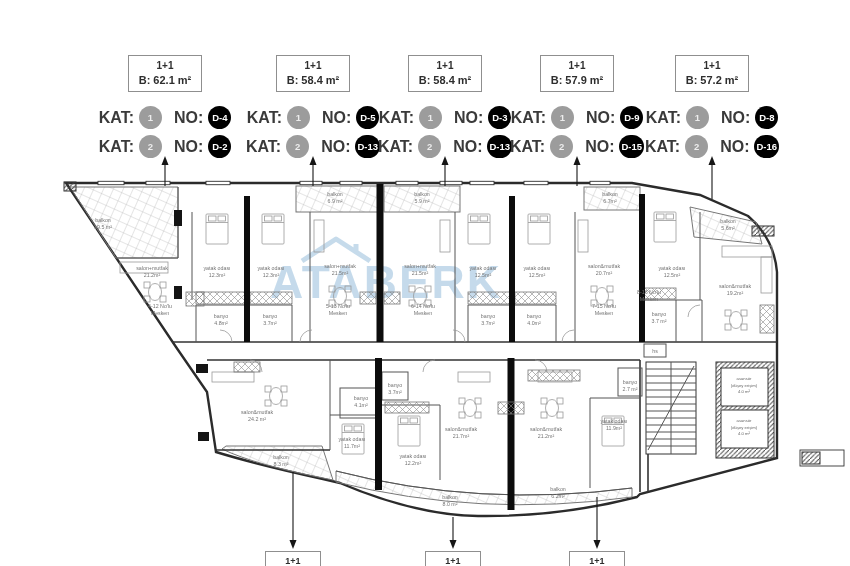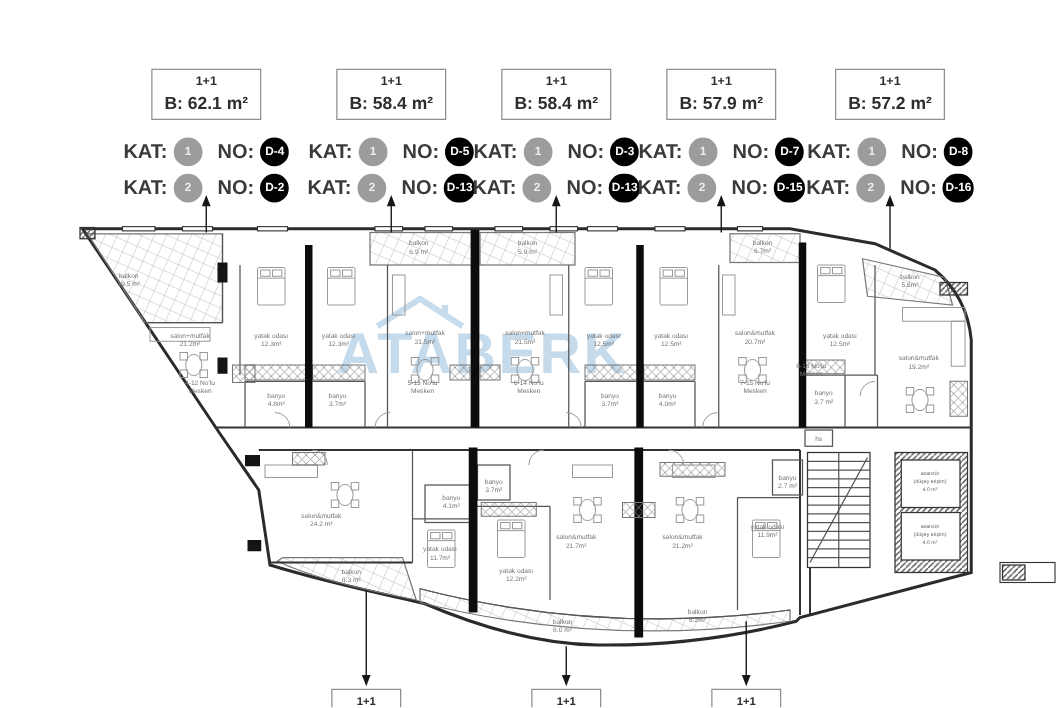--- a/index.html
+++ b/index.html
@@ -4,21 +4,21 @@
 <style>
   html,body{margin:0;padding:0;background:#fff;}
   .canvas{position:relative;width:850px;height:566px;background:#fff;overflow:hidden;
           font-family:"Liberation Sans",sans-serif;}
   .canvas svg{position:absolute;left:0;top:0;}
 
   
   .unit-col{position:absolute;top:55px;width:150px;display:flex;flex-direction:column;align-items:center;}
   .unit-box{border:1px solid #8f8f8f;background:#fff;padding:4px 10px;text-align:center;}
   .ub-type{font-size:10px;font-weight:bold;color:#2e2e2e;line-height:1.25;}
-  .ub-area{font-size:14px;font-weight:bold;color:#2e2e2e;line-height:1.35;}
+  .ub-area{font-size:11px;font-weight:bold;color:#2e2e2e;line-height:1.35;}
   .kat-row{display:flex;align-items:center;margin-top:14px;}
   .kat-row + .kat-row{margin-top:6px;}
   .kv{font-size:16px;font-weight:bold;color:#3a3a3a;}
   .kv.no{margin-left:12px;text-align:center;}
   .circle{min-width:23px;height:23px;margin-left:5px;padding:0 2px;box-sizing:border-box;
           border-radius:12px;display:flex;align-items:center;justify-content:center;
           color:#fff;font-size:9.5px;font-weight:bold;}
   .circle.gray{background:#9c9c9c;color:#ededed;}
   .circle.blue{background:#000000;}
 
@@ -363,21 +363,21 @@
 
 <div class="unit-col" style="left:502px">
   <div class="unit-box">
     <div class="ub-type">1+1</div>
     <div class="ub-area">B: 57.9 m²</div>
   </div>
   <div class="kat-row">
     <span class="kv">KAT:</span>
     <span class="circle gray">1</span>
     <span class="kv no">NO:</span>
-    <span class="circle blue">D-7</span>
+    <span class="circle blue">D-9</span>
   </div>
   <div class="kat-row">
     <span class="kv">KAT:</span>
     <span class="circle gray">2</span>
     <span class="kv no">NO:</span>
     <span class="circle blue">D-15</span>
   </div>
 </div>
 
 <div class="unit-col" style="left:637px">

